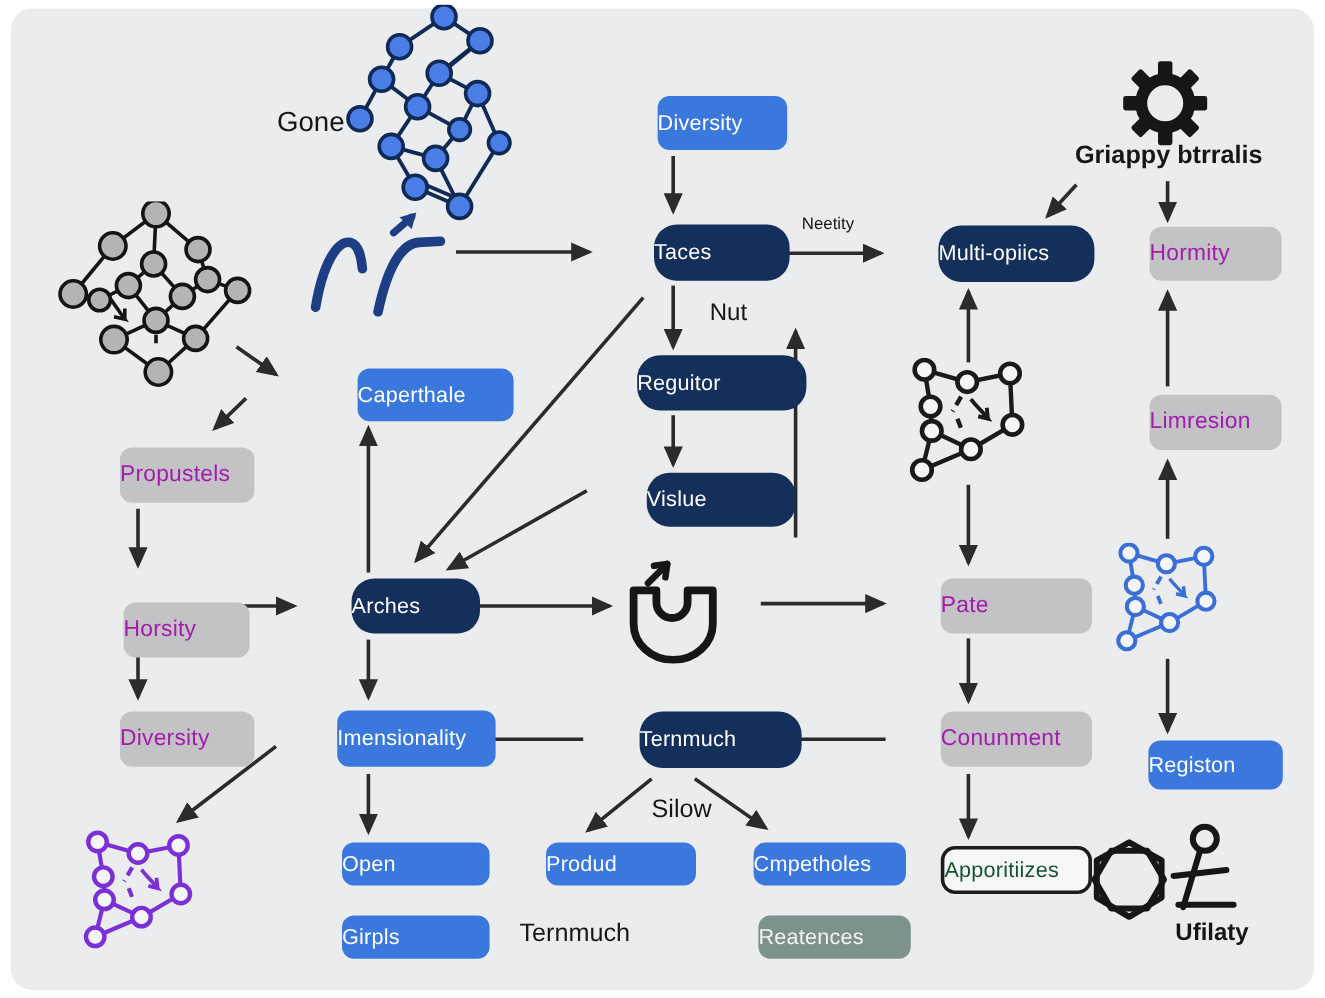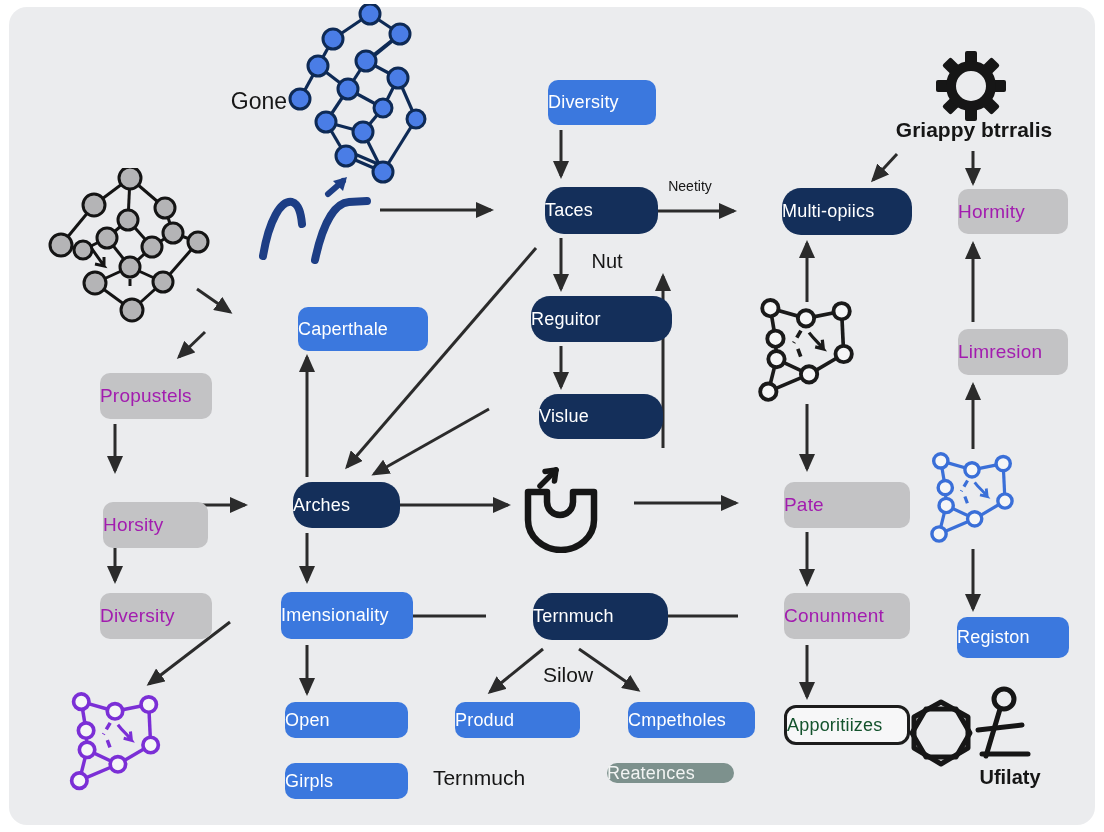--- a/index.html
+++ b/index.html
@@ -295,21 +295,21 @@
     </div>
   <div class="node blue" style="left:588px;top:702px;width:127px;height:36px">
       <span>Cmpetholes</span>
     </div>
   <div class="node outline" style="left:744px;top:705px;width:120px;height:34px">
       <span>Apporitiizes</span>
     </div>
   <div class="node blue" style="left:245px;top:763px;width:123px;height:36px">
       <span>Girpls</span>
     </div>
-  <div class="node slate" style="left:567px;top:763px;width:127px;height:20px">
+  <div class="node slate" style="left:592px;top:763px;width:127px;height:36px">
       <span>Reatences</span>
     </div>
 
   <div class="flabel" style="left:220px;top:88px;width:78px;font-size:23px">Gone</div>
   <div class="flabel" style="left:878px;top:118px;width:192px;font-size:21px;font-weight:600">Griappy btrralis</div>
   <div class="flabel" style="left:648px;top:178px;width:84px;font-size:14px">Neetity</div>
   <div class="flabel" style="left:583px;top:250px;width:48px;font-size:20px">Nut</div>
   <div class="flabel" style="left:526px;top:663px;width:84px;font-size:21px">Silow</div>
   <div class="flabel" style="left:423px;top:766px;width:112px;font-size:21px">Ternmuch</div>
   <div class="flabel" style="left:965px;top:766px;width:90px;font-size:20px;font-weight:600">Ufilaty</div>

